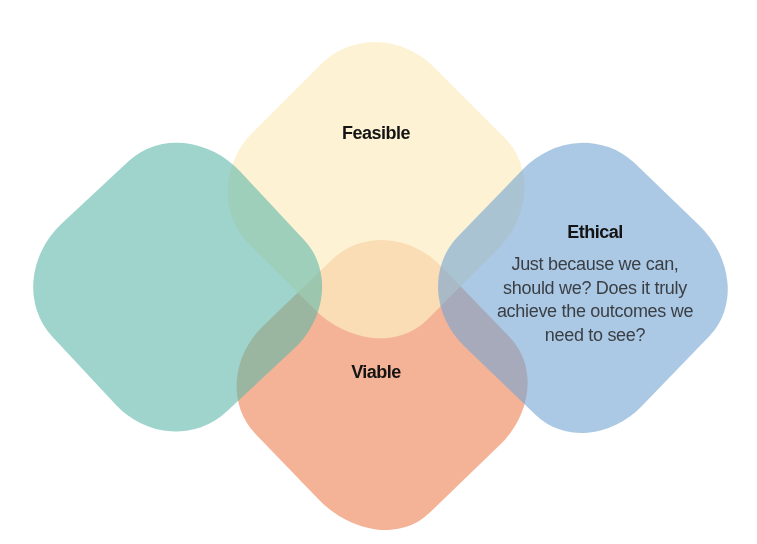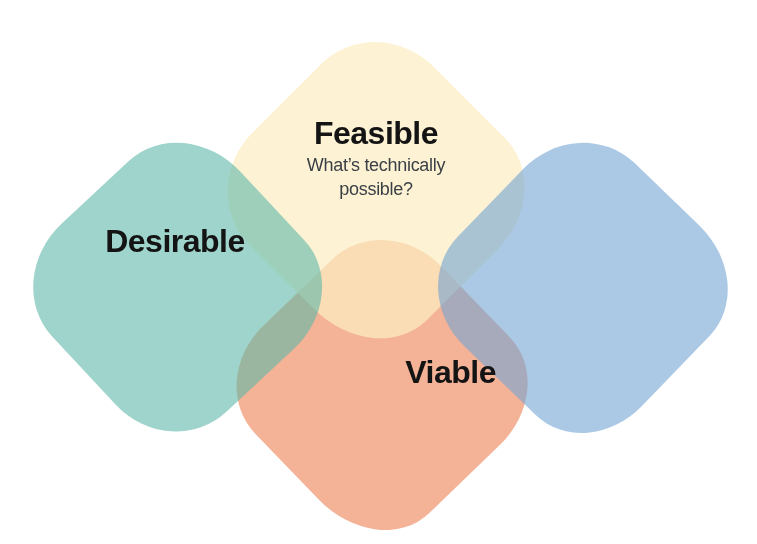--- a/index.html
+++ b/index.html
@@ -34,57 +34,61 @@
     transform:rotate(47deg);
     border-radius:84px 72px 80px 76px / 74px 82px 76px 84px;
   }
   .label{
     position:absolute;
     text-align:center;
     z-index:10;
   }
   .label h2{
     margin:0 0 6px 0;
-    font-size:32px;
+    font-size:18px;
     line-height:30px;
     font-weight:bold;
     letter-spacing:-0.5px;
     color:var(--title-color,#141414);
   }
   .label p{
     margin:0;
     font-size:18px;
     line-height:23.5px;
     letter-spacing:-0.3px;
     white-space:pre-line;
     color:var(--body-color,#3a3f45);
   }
   .l-feasible{left:246px;top:118px;width:260px;}
   .l-desirable{left:50px;top:226px;width:250px;}
   .l-ethical{left:470px;top:217px;width:250px;}
-  .l-viable{left:256px;top:357px;width:240px;text-align:right;}
+  .l-viable{left:256px;top:357px;width:240px;}
 </style>
 </head>
 <body>
 
 <div class="stage">
 
   <div class="petal p-viable" style="background: rgb(237, 128, 82); opacity: 0.6;"></div>
   <div class="petal p-feasible" style="background: rgb(252, 238, 194); opacity: 0.7;"></div>
   <div class="petal p-ethical" style="background: rgb(115, 163, 210); opacity: 0.6;"></div>
   <div class="petal p-desirable" style="background: rgb(93, 183, 168); opacity: 0.6;"></div>
 
   <div class="label l-feasible">
     <h2>Feasible</h2>
-    <p>What’s technically
-possible?</p>
   </div>
 
   <div class="label l-desirable">
-    <h2>Desirable</h2>
   </div>
 
+  <div class="label l-ethical">
+    <h2>Ethical</h2>
+    <p>Just because we can,
+should we? Does it truly
+achieve the outcomes we
+need to see?</p>
+  </div>
 
   <div class="label l-viable">
     <h2>Viable</h2>
   </div>
 
 </div>
 
 </body></html>

